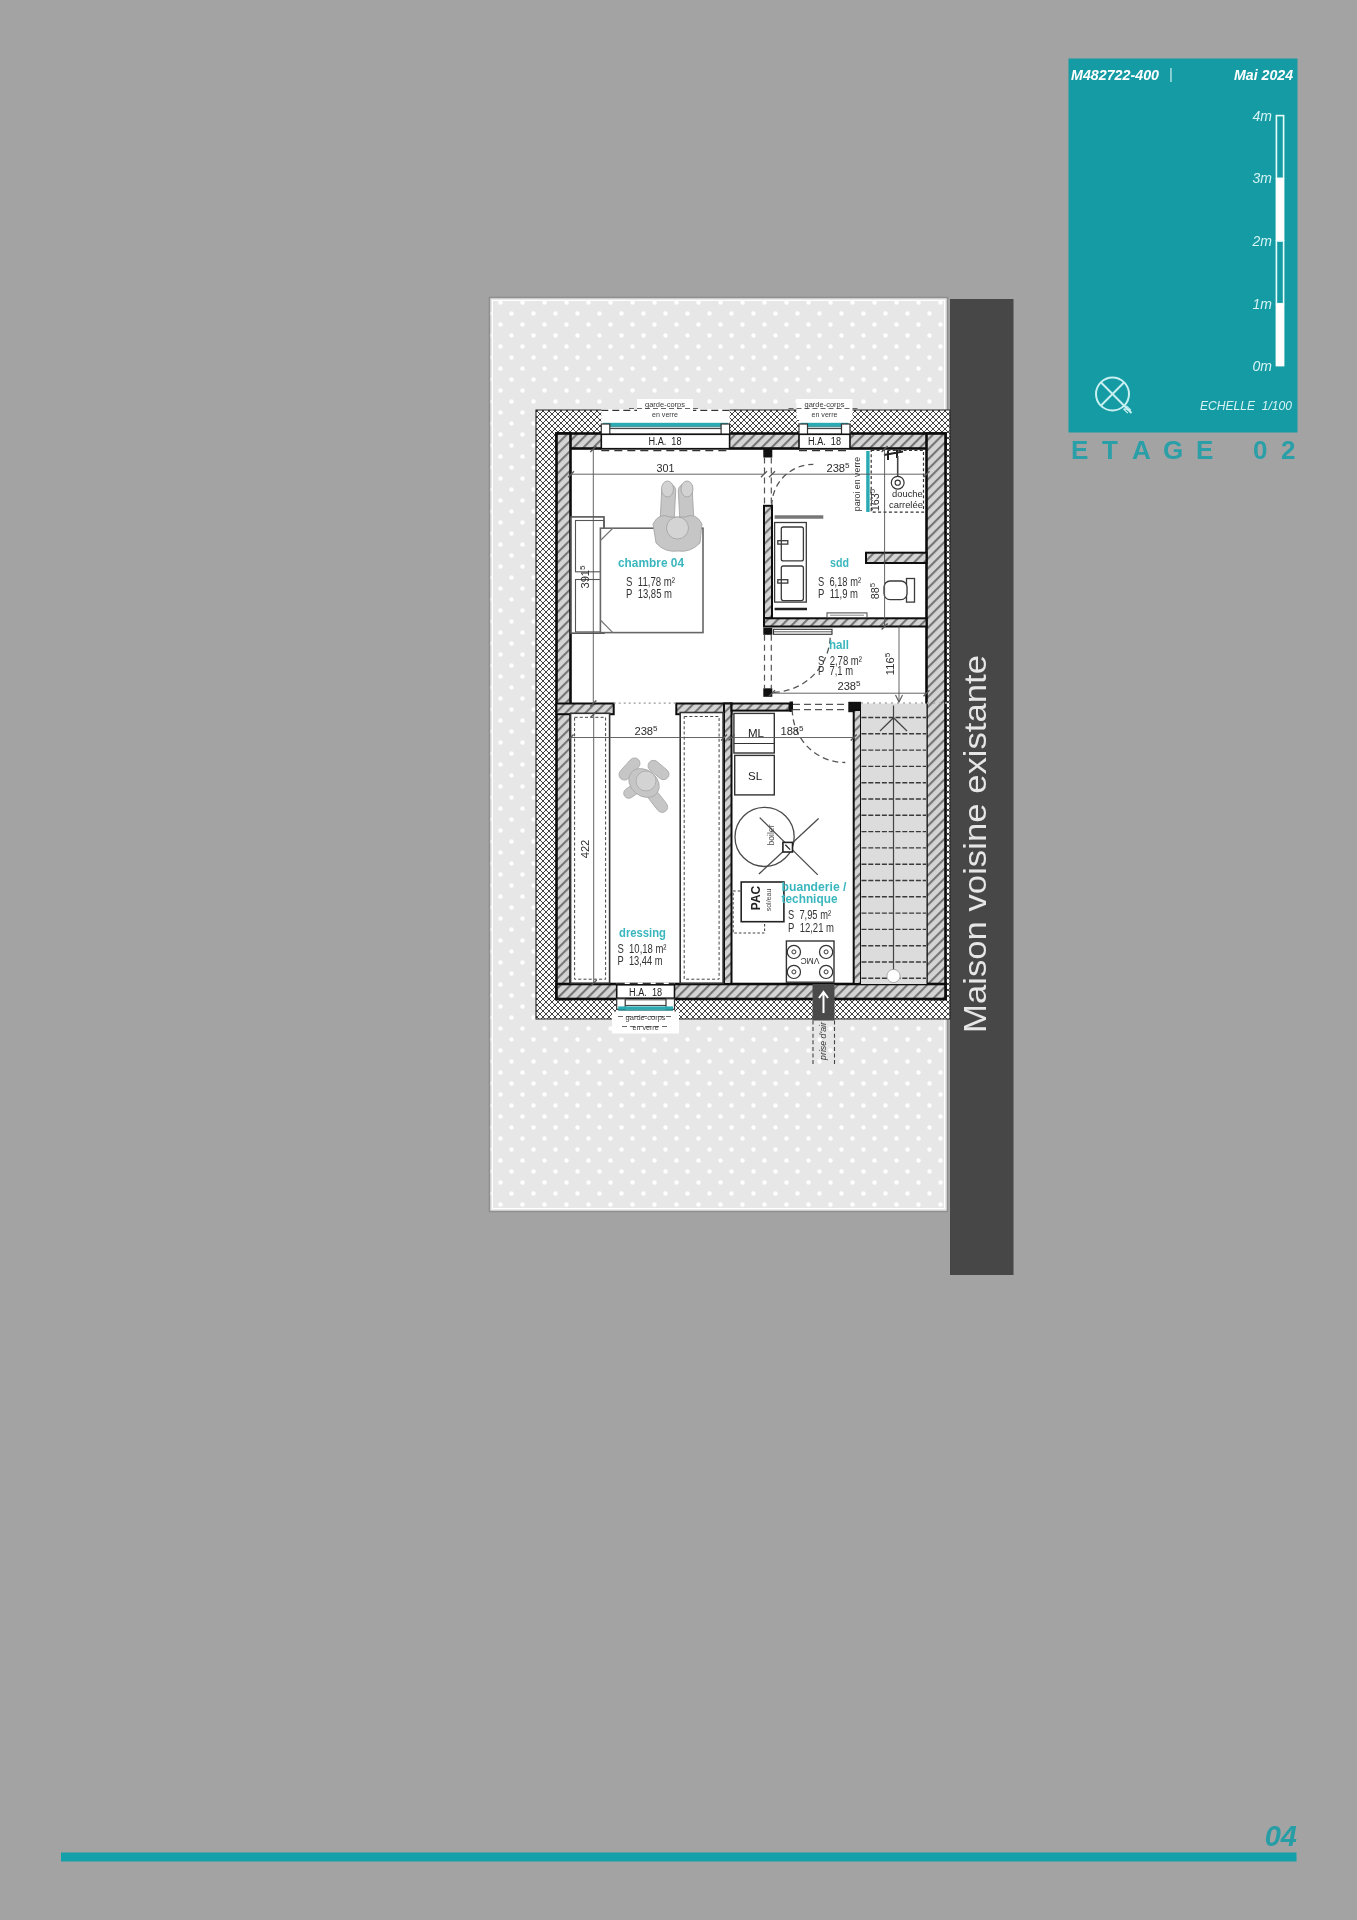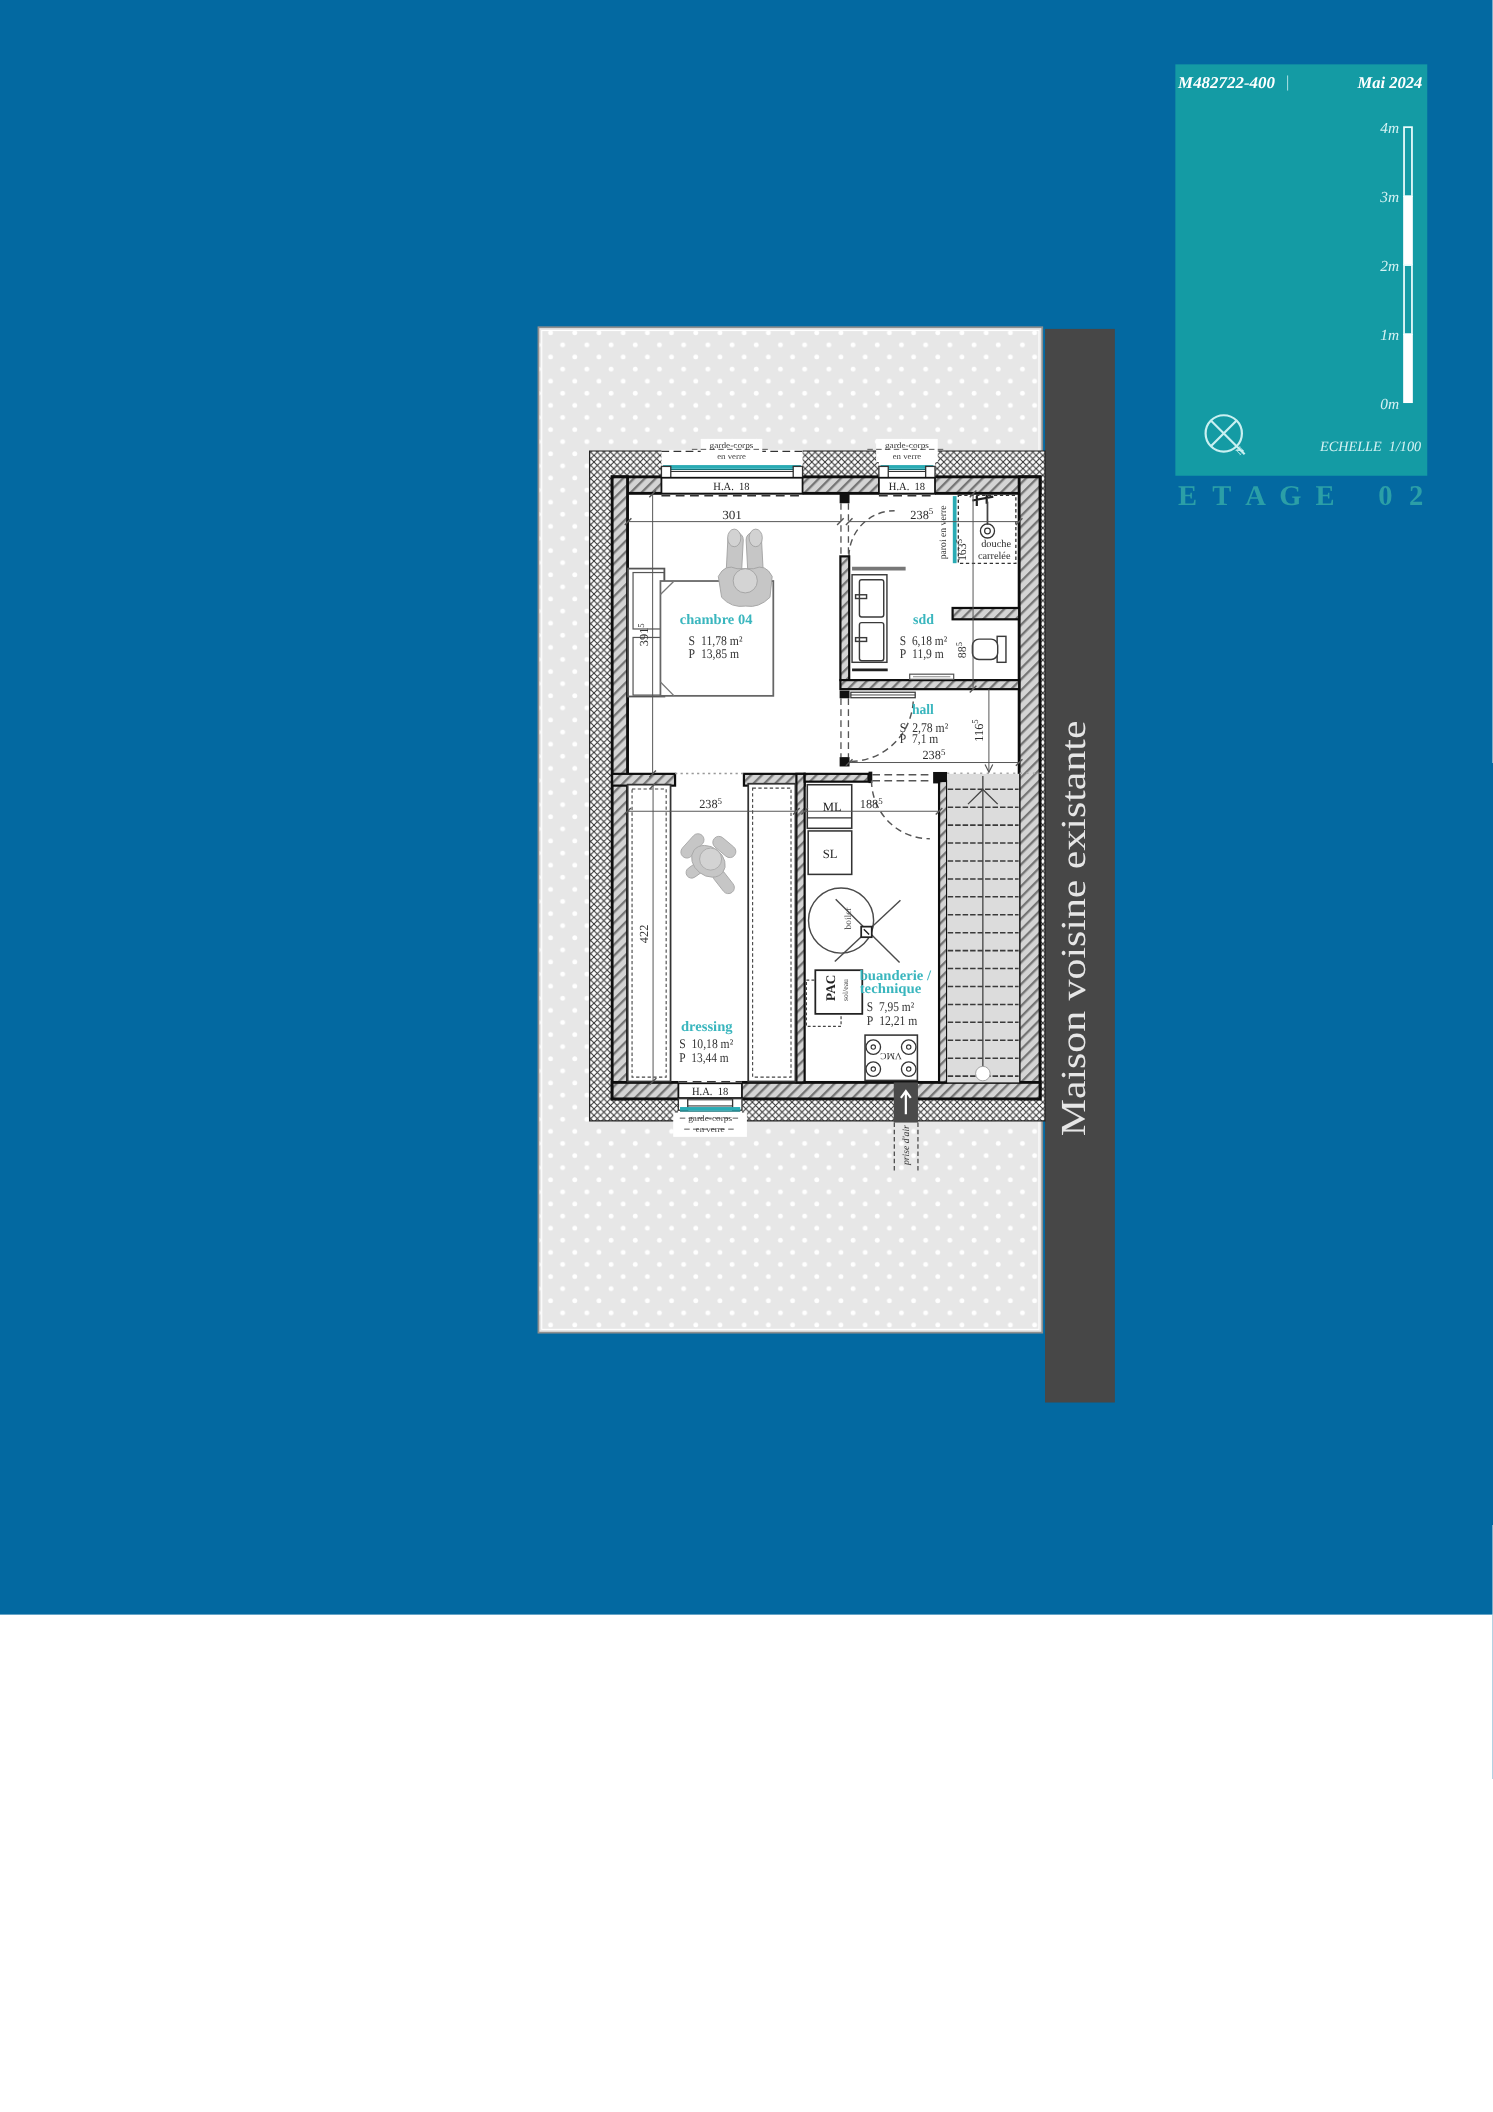--- a/index.html
+++ b/index.html
@@ -1,16 +1,16 @@
 <!DOCTYPE html>
 <html><head><meta charset="utf-8">
 <style>
 html,body{margin:0;padding:0;background:#fff;}
-#page{position:relative;width:1357px;height:1468px;background:#0369a1;overflow:hidden;
-font-family:Liberation Serif, serif;}
+#page{position:relative;width:1357px;height:1920px;background:#a3a3a3;overflow:hidden;
+font-family:Liberation Sans, sans-serif;}
 svg{position:absolute;left:0;top:0;}
 </style></head>
 <body>
 <div id="page">
 <svg width="1357" height="1920" viewBox="0 0 1357 1920">
 <defs>
 <pattern id="dots" width="22" height="22" patternUnits="userSpaceOnUse">
   <rect width="22" height="22" fill="#e7e7e7"></rect>
   <circle cx="5.5" cy="5.5" r="2.2" fill="#ffffff"></circle>
   <circle cx="16.5" cy="16.5" r="2.2" fill="#ffffff"></circle>

